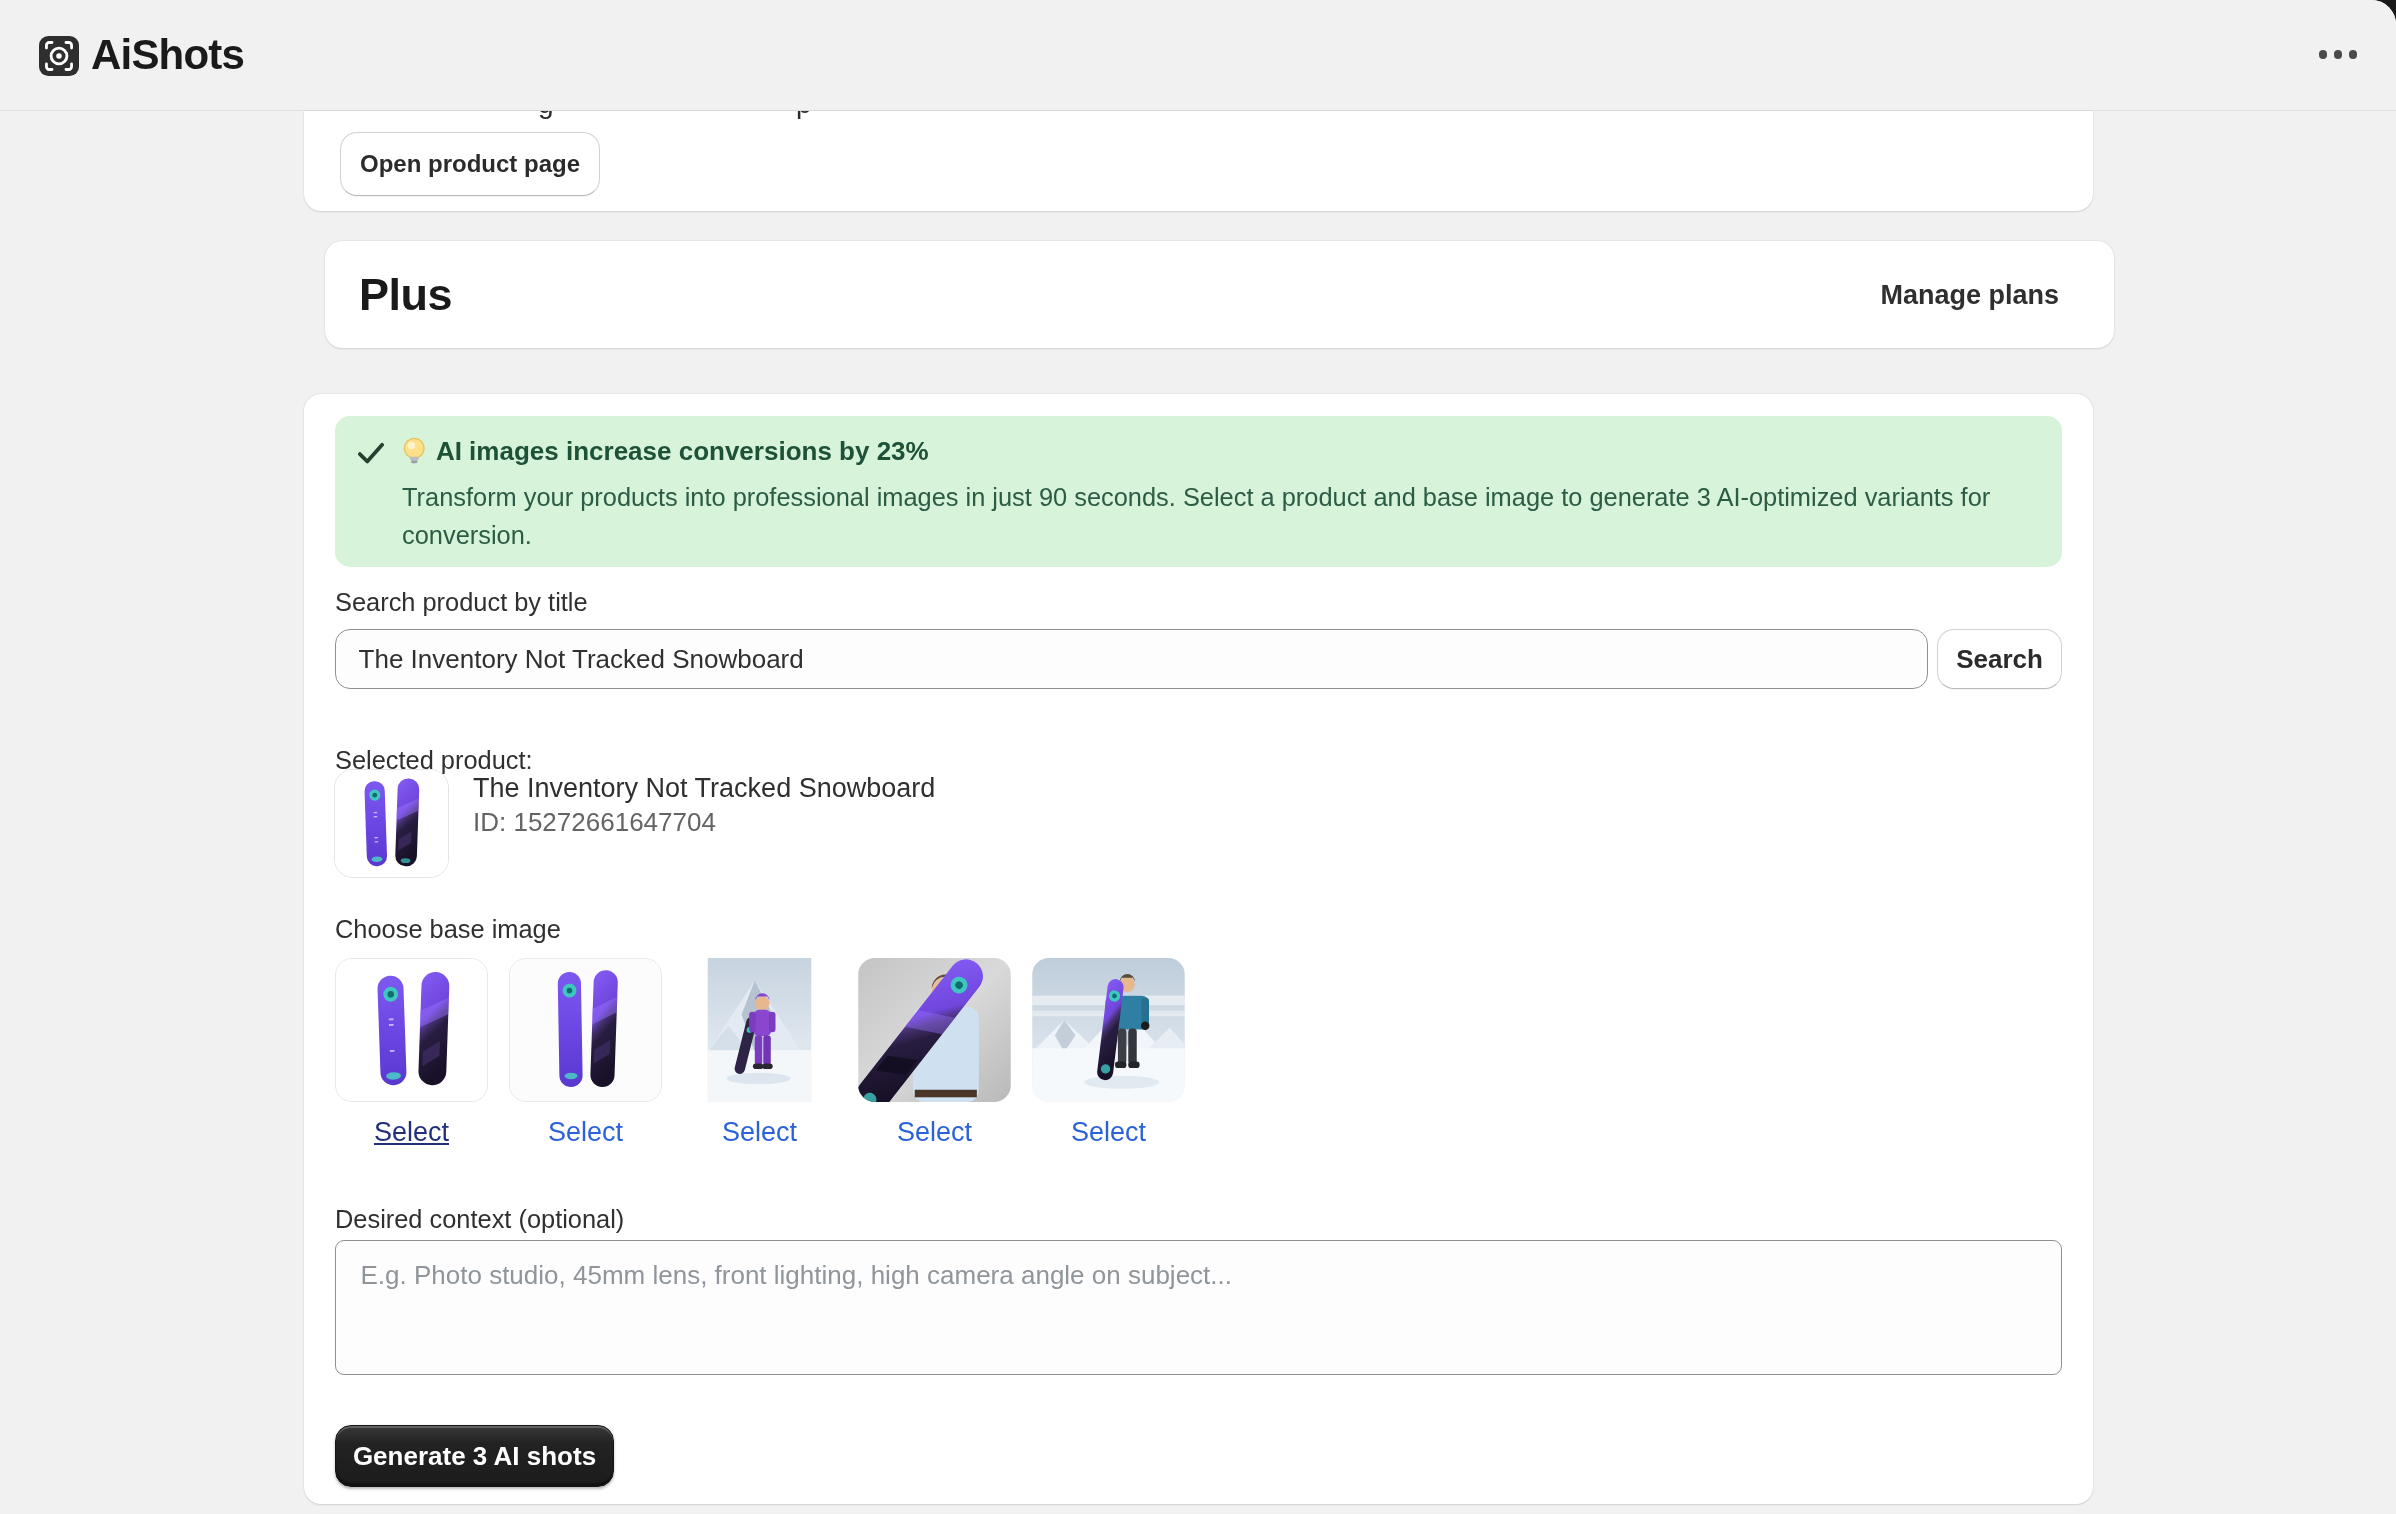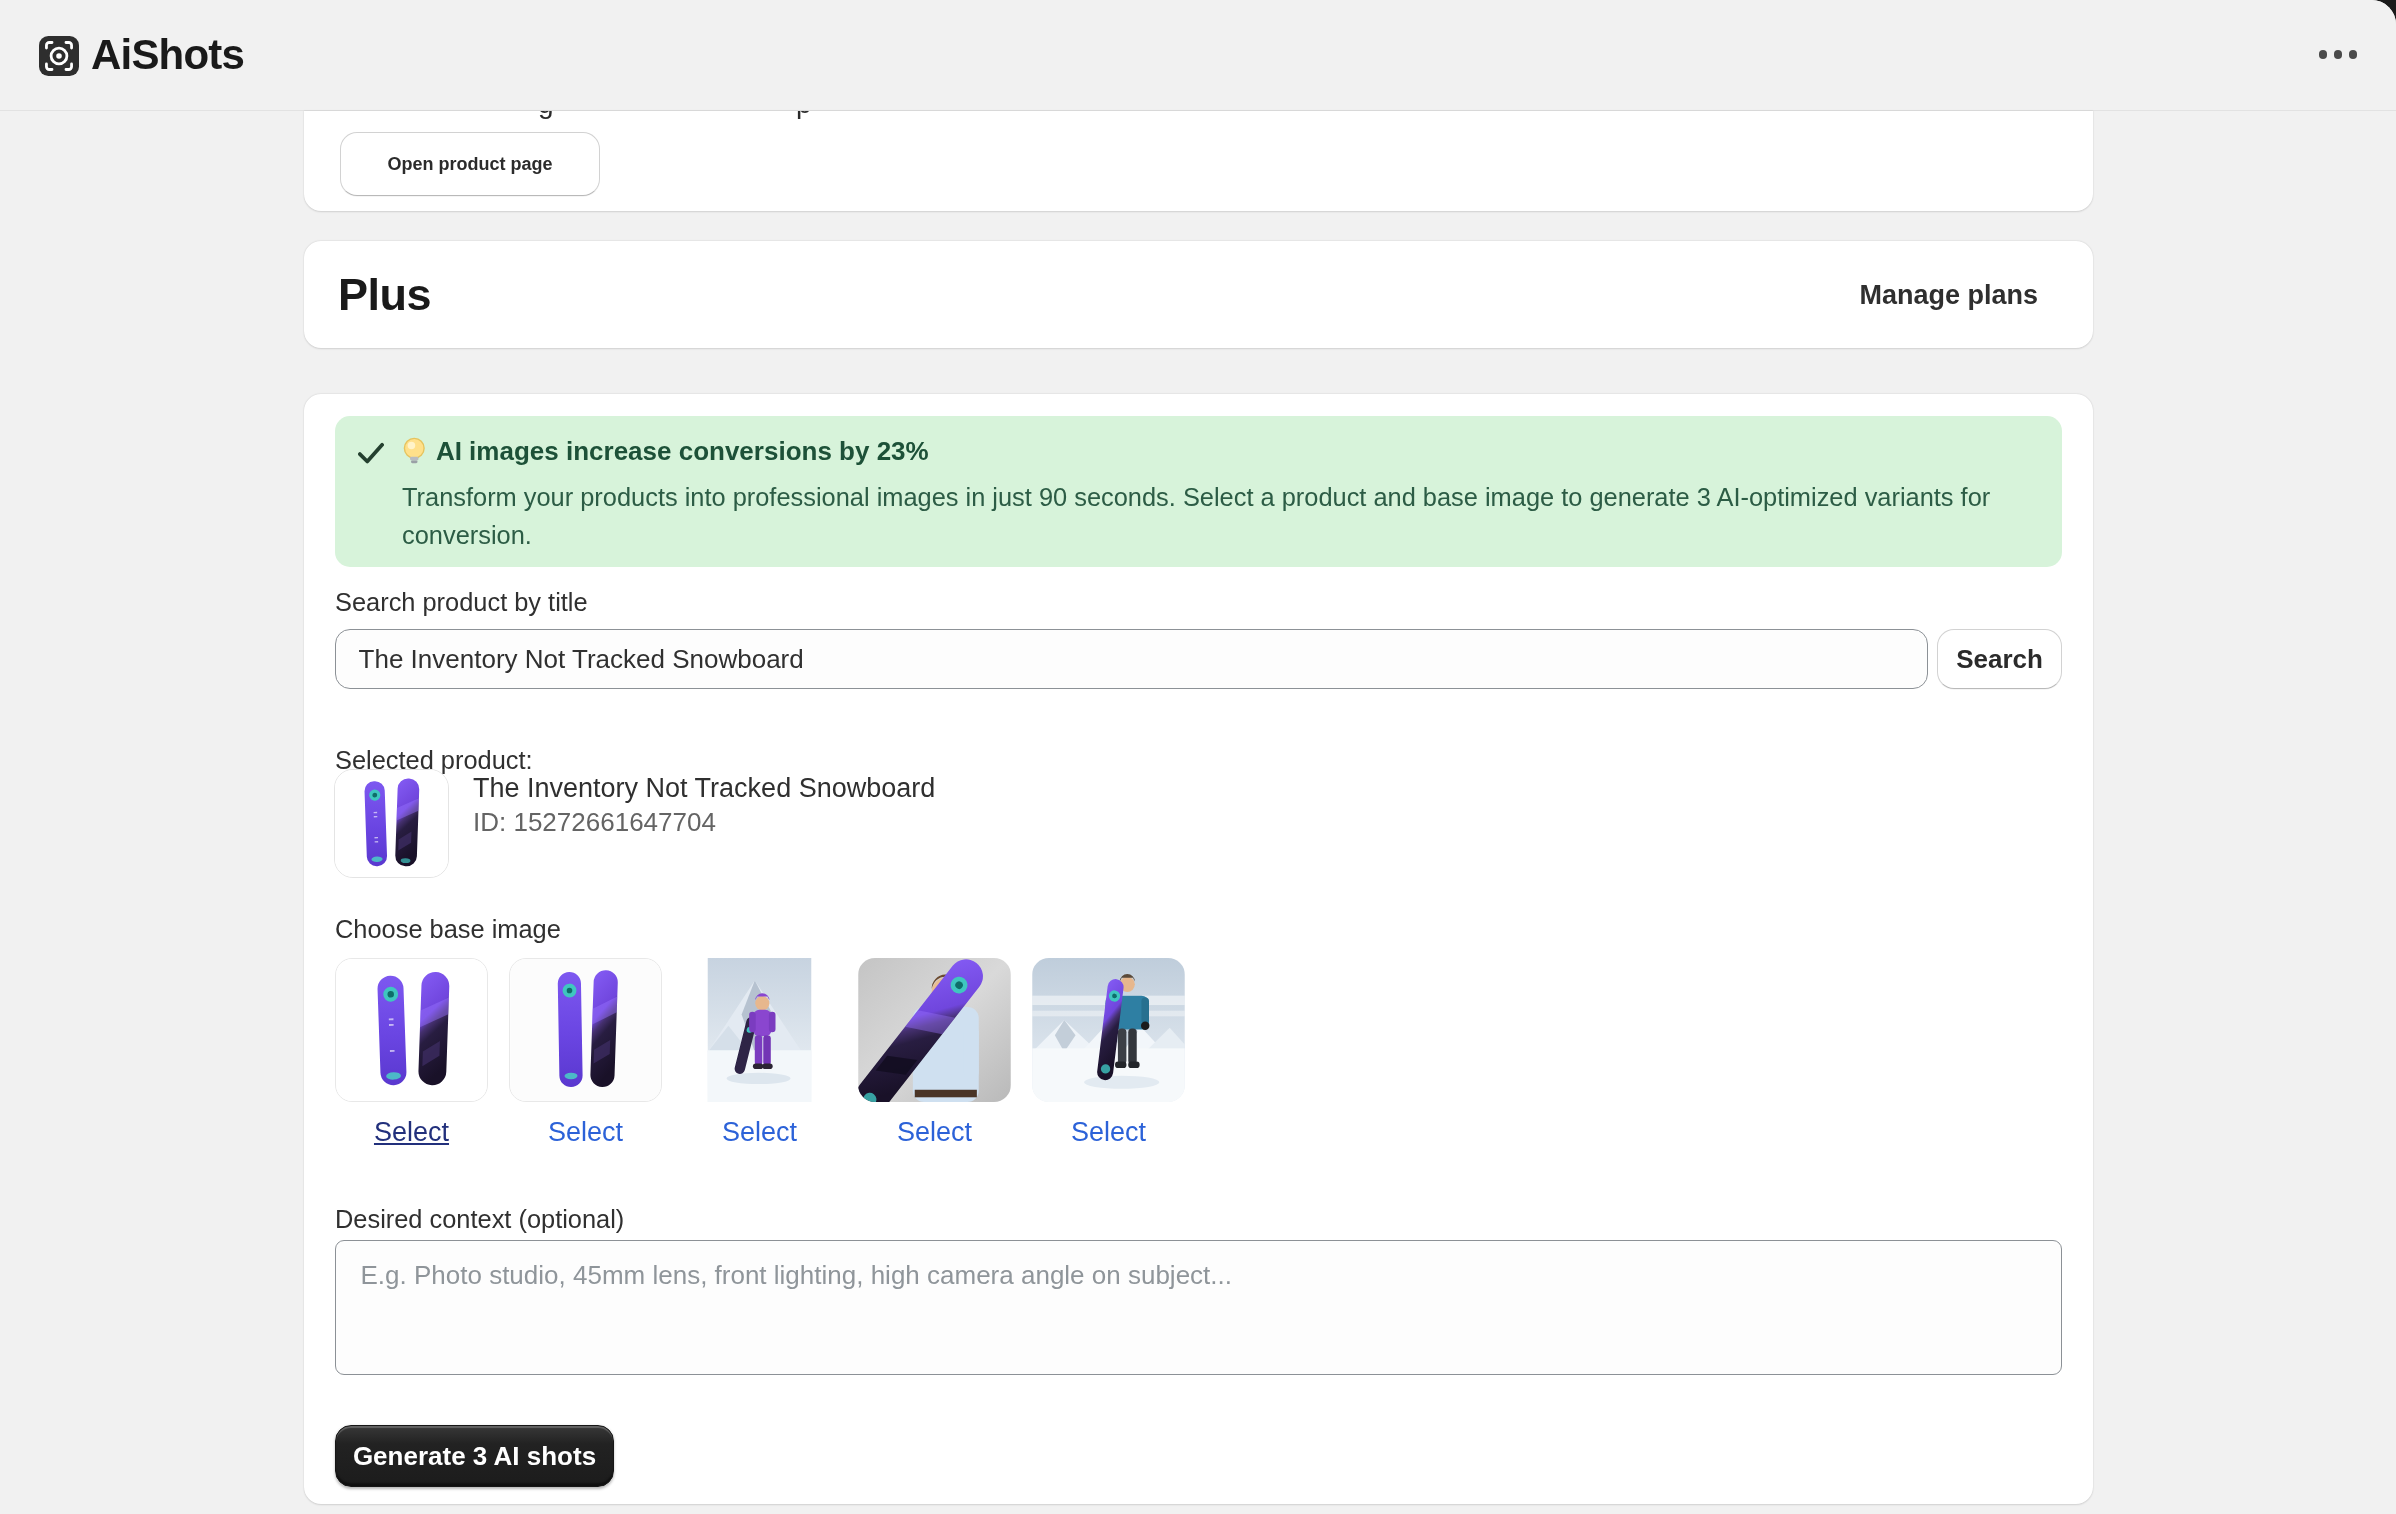--- a/index.html
+++ b/index.html
@@ -13,25 +13,25 @@
   .menu-btn{position:absolute;left:2305px;top:32px;width:66px;height:45px;display:flex;align-items:center;justify-content:center;gap:6.6px;background:none;border:none;cursor:pointer;}
   .menu-btn .dot{width:8.5px;height:8.5px;border-radius:50%;background:#4a4a4a;}
 
   
   .card{position:absolute;left:304px;width:1789px;background:#ffffff;border-radius:17px;
         box-shadow:0 0.9px 1.9px rgba(0,0,0,0.13),0 0 1.9px rgba(0,0,0,0.06);}
   .card1{top:111px;height:100px;border-radius:0 0 17px 17px;overflow:hidden;}
   .frag{position:absolute;top:-23.5px;font-size:28px;color:#2b2b2b;line-height:32px;}
   .frag.f0{left:234px;} .frag.f1{left:492px;}
   .btn-secondary{position:absolute;background:#fff;border:1.9px solid #d2d2d2;border-bottom-color:#b9b9b9;
-        border-radius:17px;font-family:"Liberation Sans",sans-serif;font-size:18px;font-weight:600;color:#2b2b2b;
+        border-radius:17px;font-family:"Liberation Sans",sans-serif;font-size:24px;font-weight:600;color:#2b2b2b;
         display:flex;align-items:center;justify-content:center;cursor:pointer;box-sizing:border-box;box-shadow:0 0.9px 0 rgba(0,0,0,0.04);}
   .open-btn{left:36px;top:21px;width:260px;height:64px;}
 
-  .card2{top:241px;height:107px;}
+  .card2{top:241px;height:107px;margin-left:21px;}
   .plus-title{position:absolute;left:34px;top:50%;transform:translateY(-50%);font-size:45px;font-weight:700;color:#1a1a1a;letter-spacing:-0.5px;}
   .manage-plans{position:absolute;right:49px;top:50%;transform:translateY(-50%);font-size:27px;font-weight:600;color:#2f2f2f;background:none;border:none;cursor:pointer;font-family:"Liberation Sans",sans-serif;}
 
   .card3{top:394px;height:1110px;}
 
   
   .banner{position:absolute;left:31px;top:21.7px;width:1727px;height:151px;background:#d7f3da;border-radius:15px;box-sizing:border-box;}
   .banner-check{position:absolute;left:22.6px;top:26px;width:26px;height:22.6px;}
   .banner-head{position:absolute;left:67px;top:20px;display:flex;align-items:flex-end;gap:9.4px;}
   .banner-title{font-size:26px;font-weight:700;color:#1d5138;}

